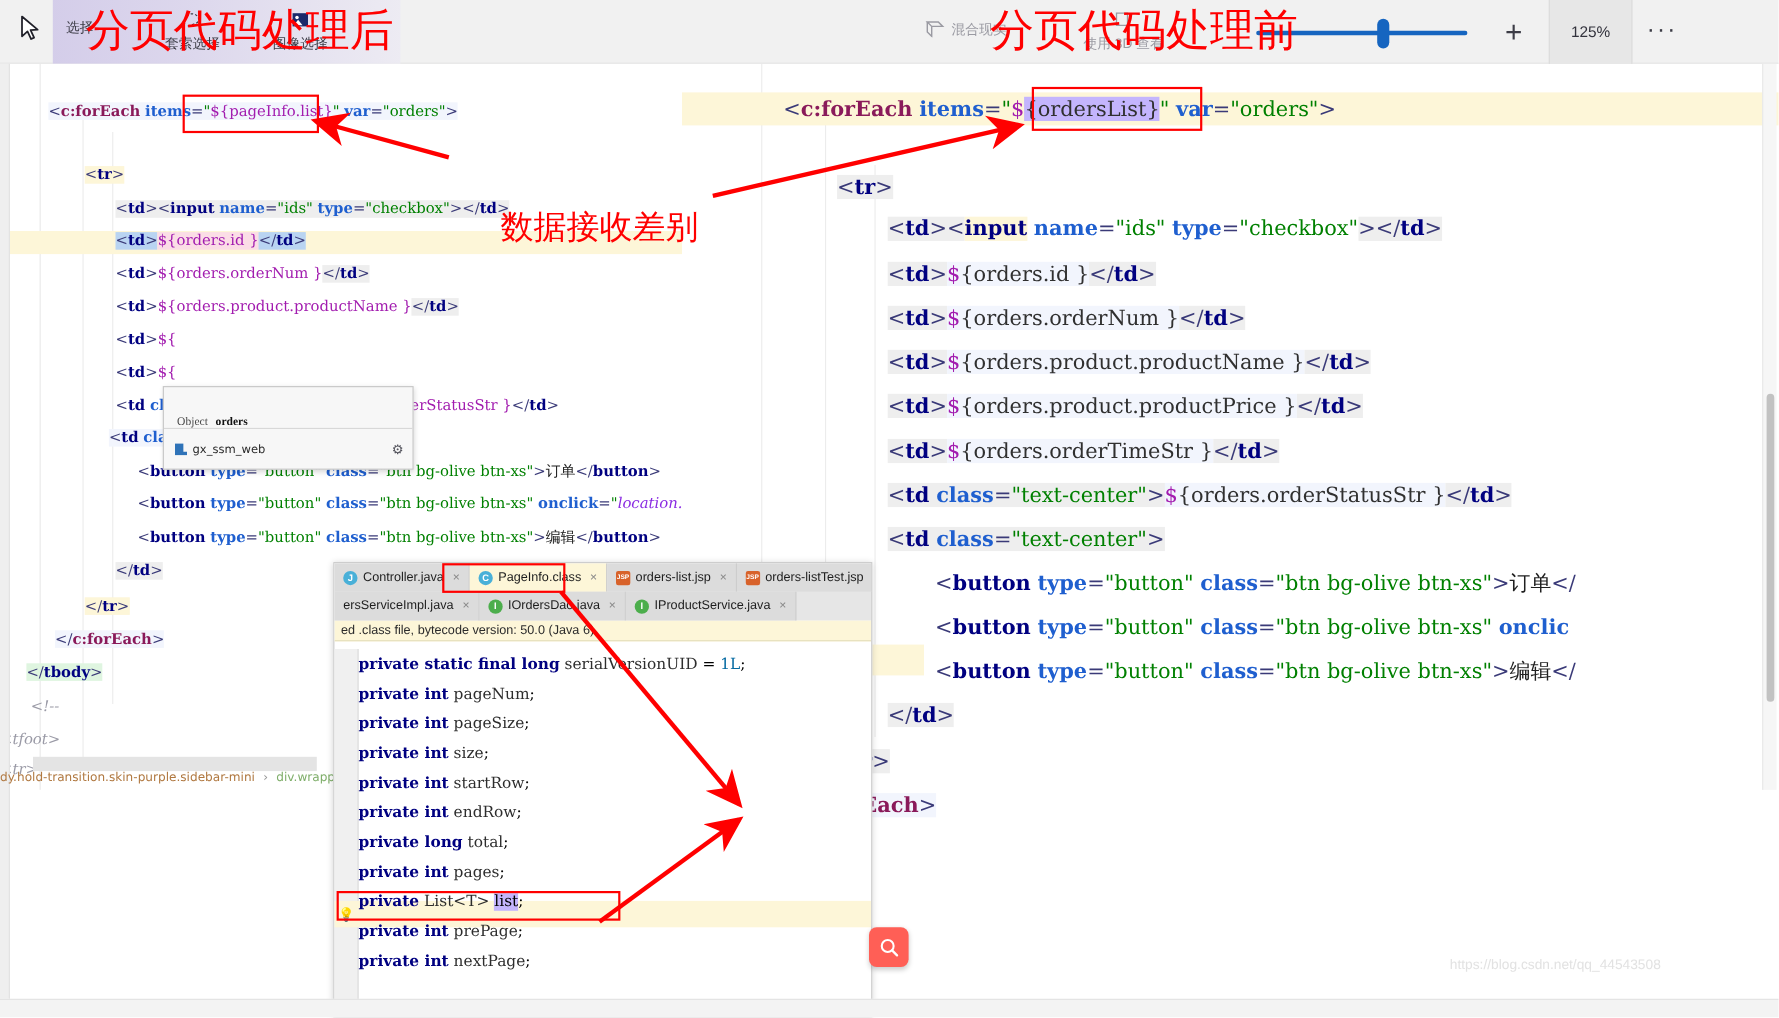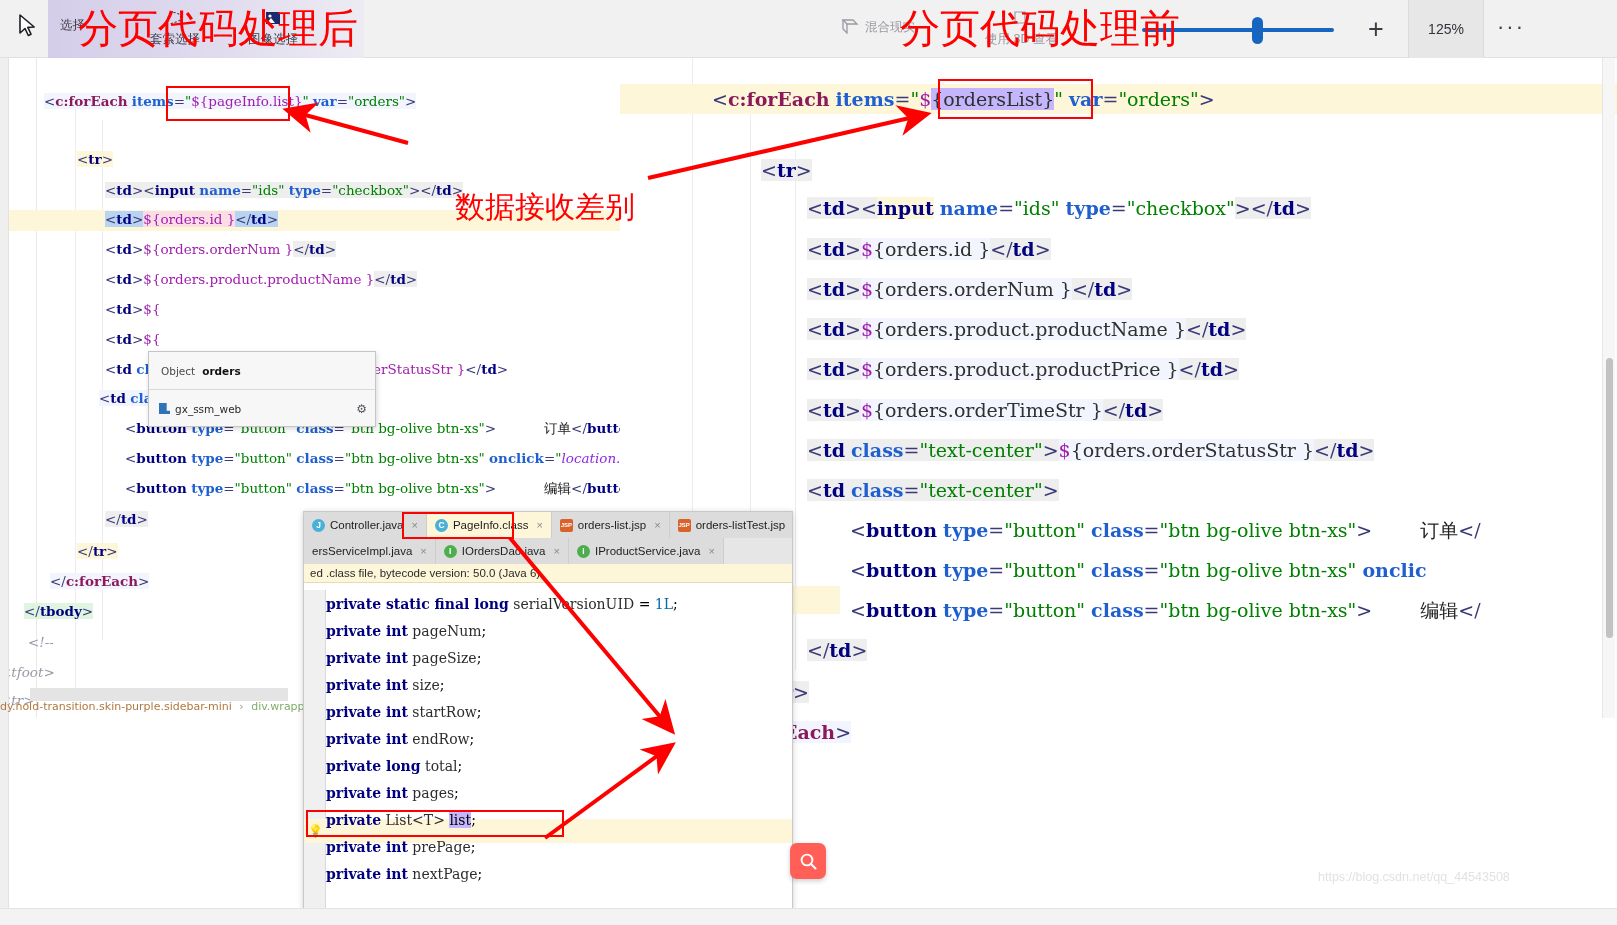--- a/index.html
+++ b/index.html
@@ -79,40 +79,40 @@
 
   
   .t-tag    { color: #000080; font-weight: bold; }
   .t-punc   { color: #3a3a78; }
   .t-attr   { color: #1f5fcf; font-weight: bold; }
   .t-str    { color: #008000; }
   .t-el     { color: #303030; }
   .t-el-b   { color: #a21caf; font-weight: normal; }
   .t-ns     { color: #8a1a5a; font-weight: bold; }
   .t-cmt    { color: #9a9aa6; font-style: italic; }
-  .t-zh     { font-family: Liberation Sans, sans-serif; color: #202020; margin-left: 48px; }
+  .t-zh     { font-family: Liberation Sans, sans-serif; color: #202020; }
 
   .hl-yellow { background: #fdf6d8; }
   .hl-gray   { background: #eeeeee; }
   .hl-blue   { background: #f2f5fd; }
   .hl-lav    { background: #c4b5fd; }
   .hl-green  { background: #dff5e0; }
   .hl-pink   { background: #fbdde6; }
   .hl-sel    { background: #b9d4f2; }
   .rowband   { position: absolute; left: 0; height: 21px; background: #fdf6d8; }
 
   
   .ide-tip {
     position: absolute; left: 148px; top: 293px; width: 228px; height: 76px;
     background: #f7f7f7; border: 1px solid #c5c5c5; box-shadow: 1px 2px 5px rgba(0,0,0,.16);
     z-index: 20; font-family: "DejaVu Sans", sans-serif;
   }
   .ide-tip-row1 {
-    height: 38px; display: flex; align-items: center; padding-left: 12px;
-    font-size: 10.5px; color: #2a2a2a; border-bottom: 1px solid #d8d8d8;
+    height: 38px; display: flex; align-items: flex-end; padding-left: 12px;
+    font-size: 10.5px; color: #2a2a2a; border-bottom: 1px solid #d8d8d8; font-family: Liberation Serif, serif;
   }
   .ide-tip-row2 {
     height: 37px; display: flex; align-items: center; padding: 0 8px 0 10px;
     font-size: 10.5px; color: #2a2a2a; gap: 5px;
   }
   .tip-obj-kw { color: #4a4a4a; }
   .tip-obj-nm { font-weight: bold; color: #111; }
   .mod-icon {
     width: 11px; height: 11px; background: #2f73b8;
     clip-path: polygon(0 0,70% 0,70% 70%,100% 70%,100% 100%,0 100%);

